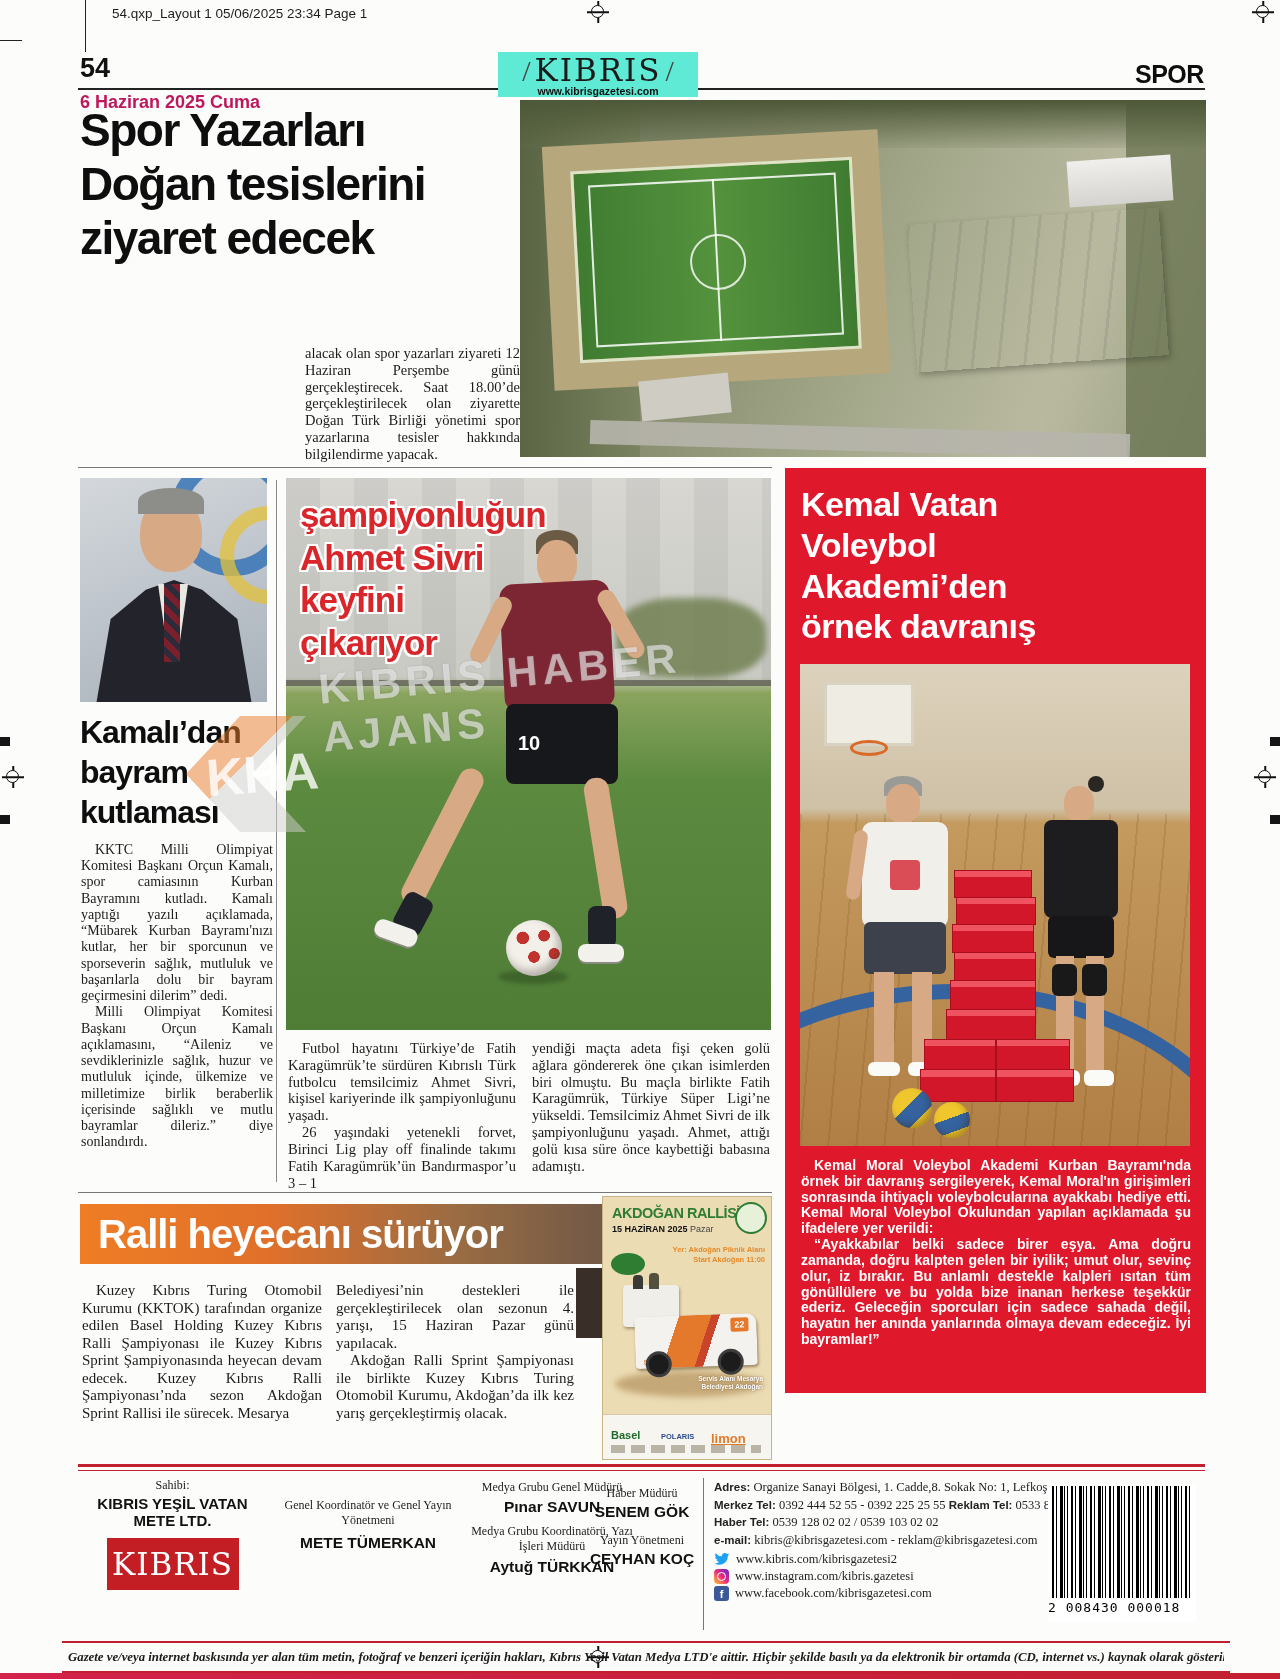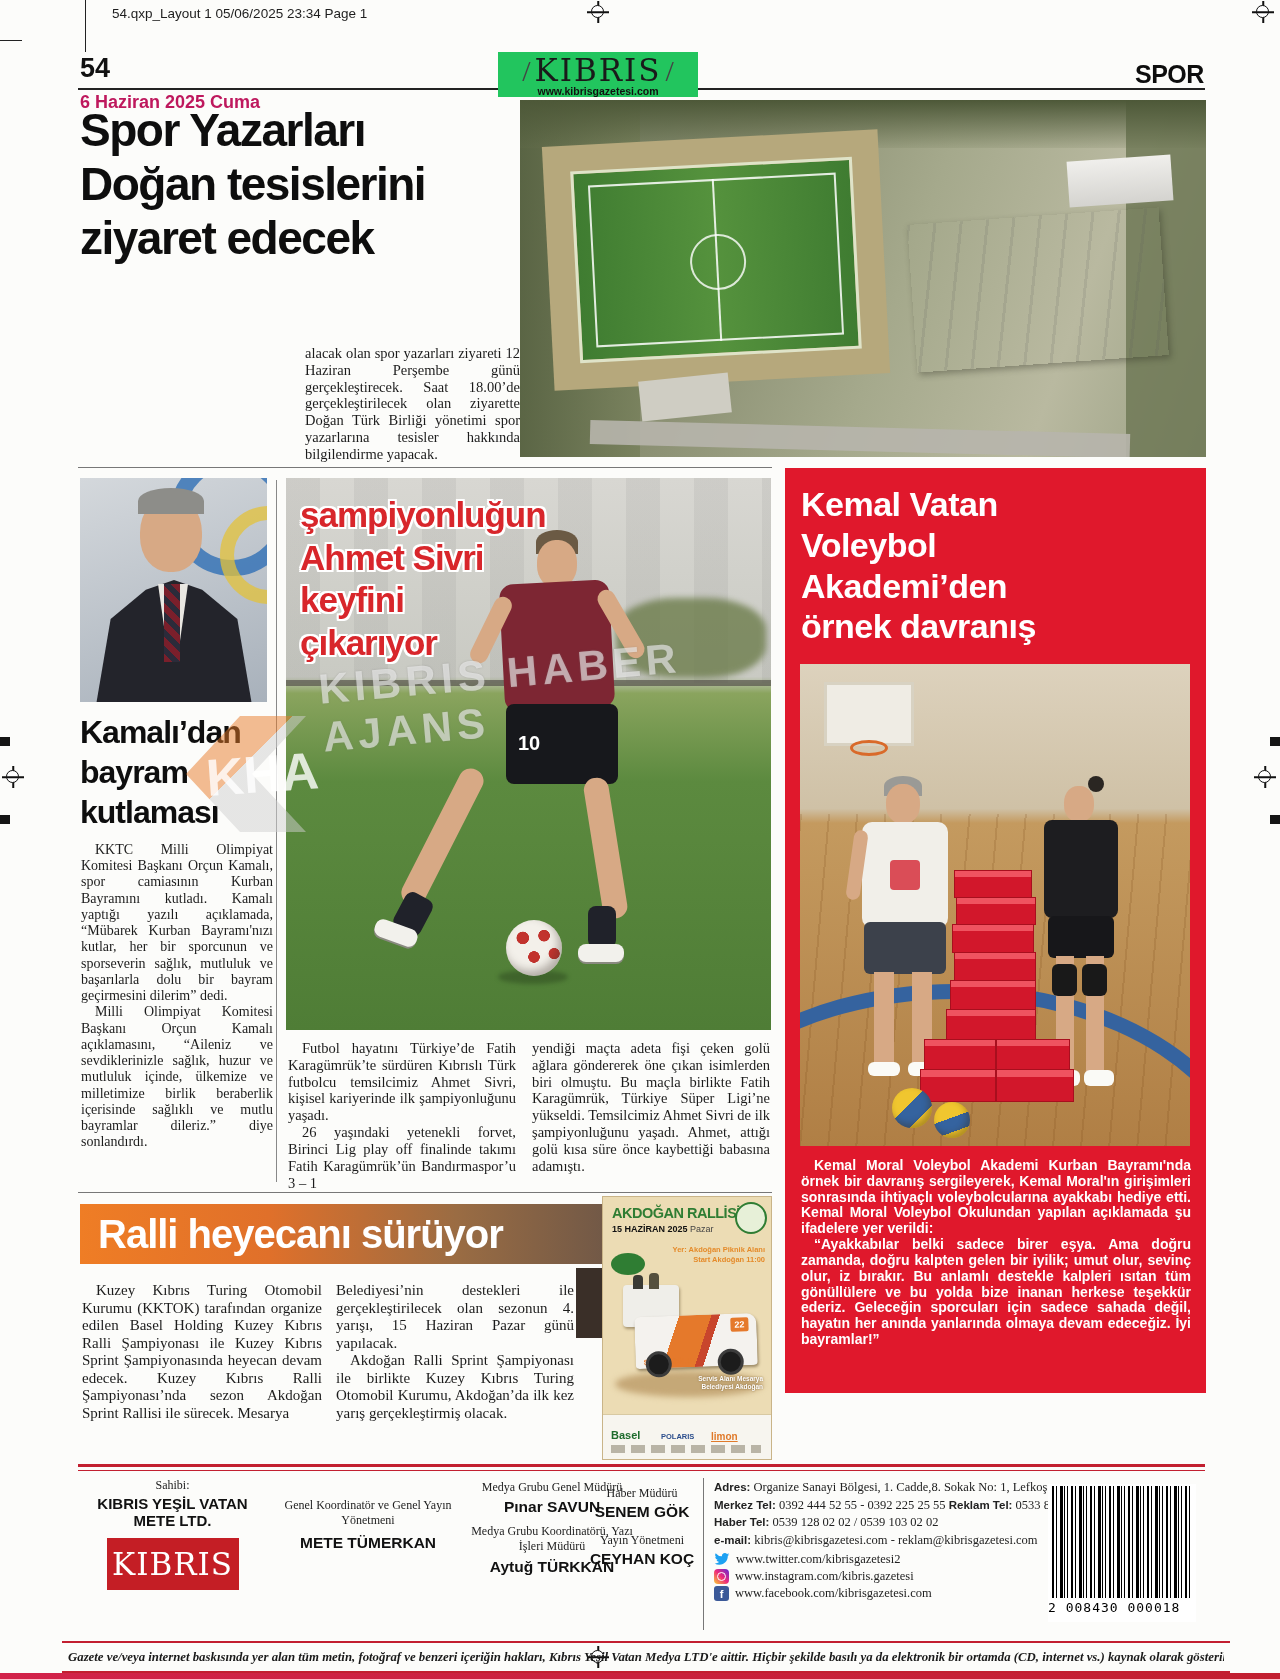--- a/index.html
+++ b/index.html
@@ -11,21 +11,21 @@
   .bodytxt p{margin:0;text-indent:14px;}
   .hl-black{font-family:"Liberation Sans",sans-serif;font-weight:bold;color:#0e0e0e;letter-spacing:-1.5px;}
   
   .mark{position:absolute;width:22px;height:22px;}
   .mark::before{content:"";position:absolute;left:50%;top:0;bottom:0;width:1.5px;background:#111;transform:translateX(-50%);}
   .mark::after{content:"";position:absolute;top:50%;left:0;right:0;height:1.5px;background:#111;transform:translateY(-50%);}
   .mark .ring{position:absolute;left:4px;top:4px;width:11px;height:11px;border:1.6px solid #111;border-radius:50%;background:#fff;}
   .edge-sq{position:absolute;width:10px;height:9px;background:#151515;}
   
   .header-rule{position:absolute;left:78px;top:88px;width:1127px;height:1.6px;background:#222;}
-  .masthead{position:absolute;left:498px;top:52px;width:200px;background:#22c55e;text-align:center;}
+  .masthead{position:absolute;left:498px;top:52px;width:200px;background:#5eead4;text-align:center;}
   .masthead .ttl{font-family:"DejaVu Serif",serif;font-size:31px;letter-spacing:2px;color:#1a1a1a;}
   .masthead .slash{font-weight:200;color:#444;font-size:30px;}
   .masthead .url{font-family:"Liberation Sans",sans-serif;font-weight:bold;font-size:10.5px;color:#111;margin-top:-3px;}
   
   .ph{position:absolute;overflow:hidden;}
   
   .red-hl{font-family:"Liberation Sans",sans-serif;font-weight:bold;font-size:35px;line-height:1.22;color:#d8262b;letter-spacing:-1px;
           text-shadow:2px 0 0 #fff,-2px 0 0 #fff,0 2px 0 #fff,0 -2px 0 #fff,2px 2px 0 #fff,-2px -2px 0 #fff,2px -2px 0 #fff,-2px 2px 0 #fff;}
   .panel{background:#e0182c;}
   .panel-hl{font-family:"Liberation Sans",sans-serif;font-weight:bold;font-size:34px;line-height:1.2;color:#ffffff;letter-spacing:-0.5px;}
@@ -269,21 +269,21 @@
     <div class="abs" style="left:32px;top:118px;width:122px;height:52px;background:#f4f2ee;border-radius:6px 10px 4px 4px;transform:rotate(-2deg);background-image:linear-gradient(110deg,transparent 32%,#e5792b 32% 55%,#c8452c 55% 61%,transparent 61%);box-shadow:1px 2px 3px rgba(60,40,10,.45);">
       <div class="abs" style="right:8px;top:4px;width:18px;height:14px;background:#e5792b;border-radius:2px;color:#fff;font-family:'Liberation Sans',sans-serif;font-weight:bold;font-size:9px;text-align:center;line-height:14px;">22</div>
       <div class="abs sans" style="left:8px;bottom:3px;font-size:7px;font-weight:bold;color:#e5792b;">ŞEVKETOĞLU</div>
       <div class="abs" style="left:10px;bottom:-9px;width:20px;height:20px;border-radius:50%;background:#1c1c1c;border:3px solid #3c3c3c;"></div>
       <div class="abs" style="right:14px;bottom:-9px;width:20px;height:20px;border-radius:50%;background:#1c1c1c;border:3px solid #3c3c3c;"></div>
     </div>
     <div class="abs sans" style="right:8px;top:178px;width:86px;font-size:6.5px;font-weight:bold;color:#fff;text-align:right;text-shadow:0 0 2px #7a5c2e;line-height:1.3;">Servis Alanı Mesarya Belediyesi Akdoğan</div>
     <div class="abs" style="left:0;bottom:0;width:168px;height:44px;background:#f7f5ef;border-top:1px solid #d8c9a2;">
       <span class="abs sans" style="left:8px;top:14px;font-size:11px;font-weight:bold;color:#1d6b2c;">Basel</span>
       <span class="abs sans" style="left:58px;top:17px;font-size:7.5px;font-weight:bold;color:#2b4d8c;">POLARIS</span>
-      <span class="abs sans" style="left:108px;top:16px;font-size:10px;font-weight:bold;color:#e07a2a;text-decoration:underline;">limon</span>
+      <span class="abs sans" style="left:108px;top:16px;font-size:13px;font-weight:bold;color:#e07a2a;text-decoration:underline;">limon</span>
       <div class="abs" style="left:8px;top:30px;width:150px;height:8px;background:repeating-linear-gradient(90deg,#b9b4a6 0 14px,transparent 14px 20px);"></div>
     </div>
   </div>
 
   <div class="abs dbl-rule" style="left:78px;top:1464px;width:1127px;"></div>
 
   <div class="abs" style="left:85px;top:1478px;width:175px;text-align:center;">
     <div class="imp-small">Sahibi:</div>
     <div class="imp-name" style="font-size:15px;line-height:1.15;margin-top:2px;">KIBRIS YEŞİL VATAN METE LTD.</div>
     <div class="logo-box" style="width:132px;height:52px;margin:8px auto 0;">KIBRIS</div>
@@ -328,21 +328,21 @@
     <div class="contact-line">
       <b>e-mail:</b>
       <span>kibris@kibrisgazetesi.com - reklam@kibrisgazetesi.com</span>
     </div>
     <div class="soc-row">
       <span style="display:inline-flex;">
         <svg width="16" height="16" viewBox="0 0 24 24">
             <path fill="#1da1f2" d="M23 5.1c-.8.4-1.7.7-2.6.8 1-.6 1.7-1.5 2-2.6-.9.5-1.9.9-2.9 1.1A4.5 4.5 0 0 0 11.8 8 12.8 12.8 0 0 1 2.5 3.3a4.5 4.5 0 0 0 1.4 6 4.4 4.4 0 0 1-2-.6v.1c0 2.2 1.5 4 3.6 4.4a4.6 4.6 0 0 1-2 .1 4.5 4.5 0 0 0 4.2 3.1A9 9 0 0 1 1 18.6a12.7 12.7 0 0 0 6.9 2c8.3 0 12.8-6.9 12.8-12.8v-.6c.9-.6 1.6-1.4 2.3-2.1z"></path>
           </svg>
       </span>
-      <span>www.twitter.com/kibrisgazetesi2</span>
+      <span>www.kibris.com/kibrisgazetesi2</span>
     </div>
     <div class="soc-row">
       <span style="width:15px;height:15px;border-radius:4px;background:linear-gradient(45deg,#f9ce34,#ee2a7b 50%,#6228d7);display:inline-flex;align-items:center;justify-content:center;">
         <span style="width:7px;height:7px;border:1.6px solid #fff;border-radius:50%;display:block;"></span>
       </span>
       <span>www.instagram.com/kibris.gazetesi</span>
     </div>
     <div class="soc-row">
       <span style="width:15px;height:15px;border-radius:3px;background:#3b5998;color:#fff;font-family:'Liberation Sans',sans-serif;font-weight:bold;font-size:11px;display:inline-flex;align-items:center;justify-content:center;">f</span>
       <span>www.facebook.com/kibrisgazetesi.com</span>

